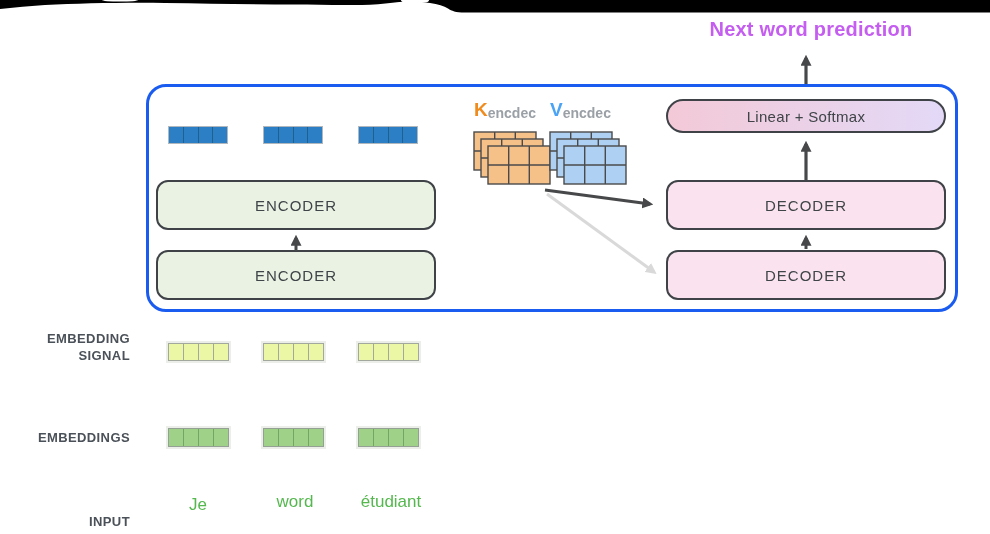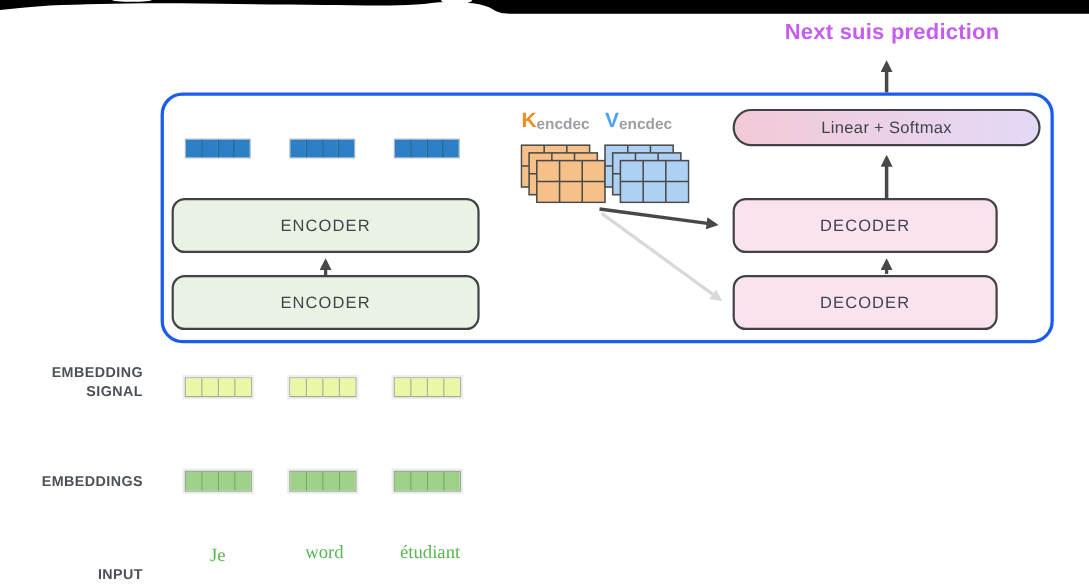--- a/index.html
+++ b/index.html
@@ -13,21 +13,21 @@
            font-size:20px; font-weight:bold; color:#c45df0; letter-spacing:0.2px; z-index:5; }
 
   .container-box { position:absolute; left:146px; top:84px; width:812px; height:228px;
                    border:3px solid #1b5cf0; border-radius:20px; background:#ffffff; z-index:1; }
 
   .block { position:absolute; border:2.5px solid #3f4347; border-radius:12px;
            display:flex; align-items:center; justify-content:center;
            font-size:15px; font-weight:normal; color:#3f4448; letter-spacing:1px; z-index:3; }
   .encoder { left:156px; width:280px; height:50px; background:#eaf3e3; }
   .enc-1 { top:180px; } .enc-2 { top:250px; }
-  .decoder { left:666px; width:241px; height:50px; background:#fae3ef; }
+  .decoder { left:666px; width:280px; height:50px; background:#fae3ef; }
   .dec-1 { top:180px; } .dec-2 { top:250px; }
   .linear-softmax { left:666px; top:99px; width:280px; height:34px;
                     background:linear-gradient(90deg,#f3c9d7,#e3d9f7);
                     border-radius:17px; letter-spacing:0.3px; }
 
   .vec { position:absolute; display:flex; z-index:3; }
   .vec .cell { flex:1; }
   .vec-blue { top:126px; width:60px; height:18px; border:1.5px solid #b0b7bd; }
   .vec-blue .cell { background:#2c7fc4; }
   .vec-blue .cell + .cell { border-left:1.5px solid #1e618f; }
@@ -47,41 +47,41 @@
   .kv-stack { position:absolute; top:131px; z-index:3; }
   .stack-k { left:473px; } .stack-v { left:549px; }
 
   .side-label { position:absolute; width:130px; text-align:right;
                 font-size:13px; font-weight:bold; color:#4b5158; letter-spacing:0.4px;
                 line-height:17px; z-index:3; }
   .lbl-time { top:330px; left:0; }
   .lbl-emb { top:429px; left:0; }
   .lbl-input { top:513px; left:0; }
 
-  .word { position:absolute; text-align:center; font-size:17px; color:#55b84e; z-index:3;font-family:Liberation Serif, serif; }
+  .word { position:absolute; text-align:center; font-size:17px; color:#55b84e; z-index:3; }
   .word-1 { left:168px; width:60px; top:495px; }
   .word-2 { left:263px; width:64px; top:492px; }
   .word-3 { left:346px; width:90px; top:492px; }
 
   .arrows { position:absolute; left:0; top:0; width:990px; height:534px; z-index:4; pointer-events:none; }
 </style>
 </head>
 <body>
 
 <div class="canvas">
 
   <svg class="torn-edge" viewBox="0 0 990 16" preserveAspectRatio="none">
     <path fill="#000000" d="M0,0 H990 V12.5 L465,12.5 C455,12.5 452,11 448,8.5 C444,6 438,4 430,3
       C424,2.2 418,2.5 410,2 C400,1.2 390,3.5 378,4.2 C350,6 320,4.5 295,4.5
       C250,4.5 210,3.5 165,3 C120,2.5 80,3.5 45,5 C30,6 15,7.5 0,9 Z"></path>
     <ellipse cx="415" cy="0.5" rx="14" ry="3" fill="#ffffff"></ellipse>
     <ellipse cx="120" cy="0" rx="18" ry="1.6" fill="#ffffff"></ellipse>
   </svg>
 
-  <div class="title">Next suis prediction</div>
+  <div class="title">Next word prediction</div>
 
   <div class="container-box"></div>
 
   <div class="block encoder enc-1">ENCODER</div>
   <div class="block encoder enc-2">ENCODER</div>
 
   <div class="block linear-softmax">Linear + Softmax</div>
   <div class="block decoder dec-1">DECODER</div>
   <div class="block decoder dec-2">DECODER</div>
 

